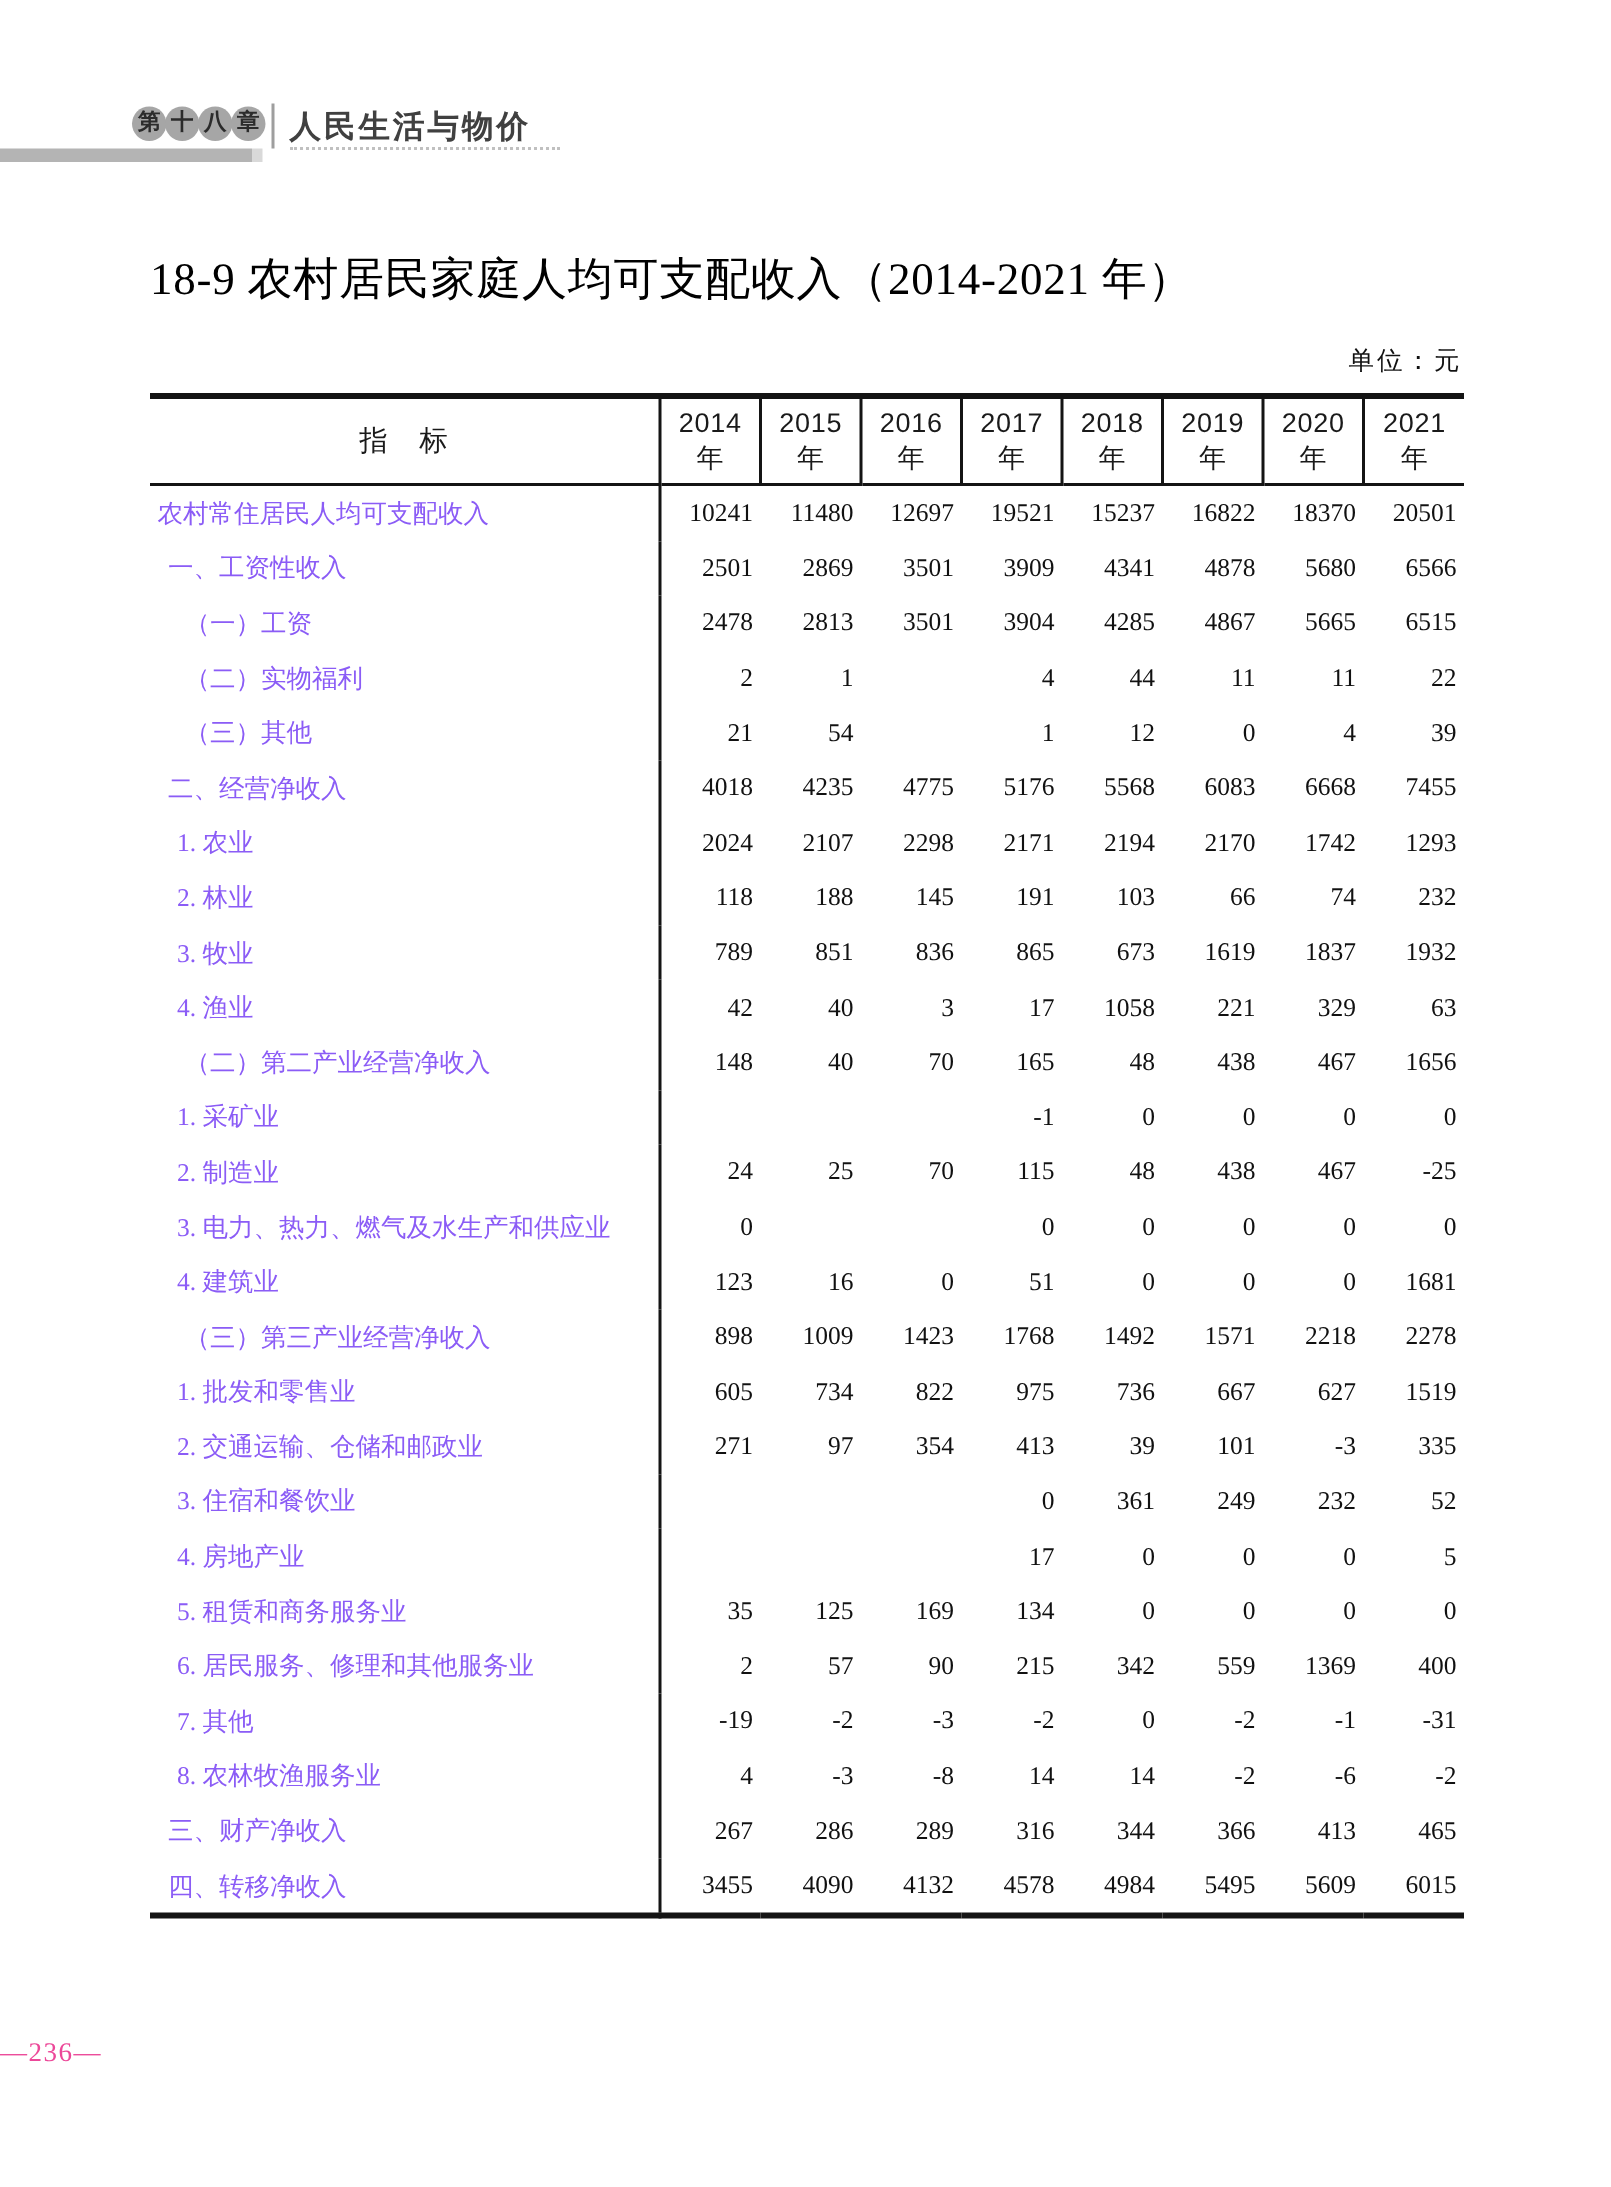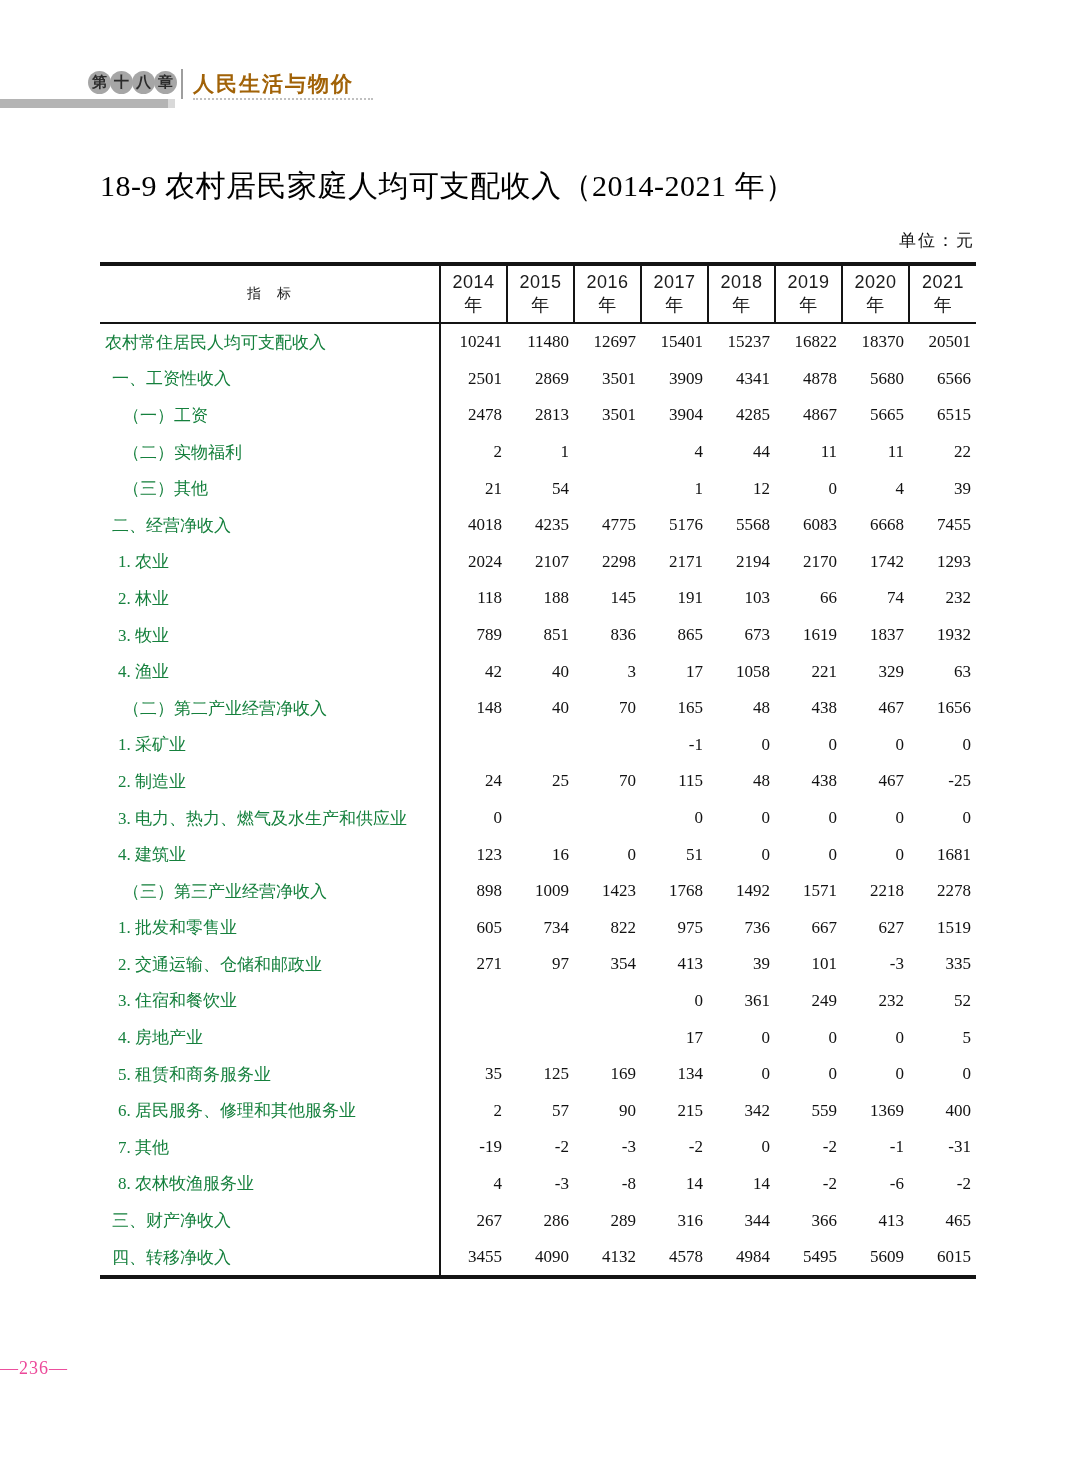--- a/index.html
+++ b/index.html
@@ -12,21 +12,21 @@
   .chapter-badge { position:absolute; left:88px; top:71px; display:flex; }
   .badge-circle {
     width:23px; height:23px; border-radius:50%; background:#a6a6a6;
     color:#2b2b2b; font-size:15px; line-height:23px; text-align:center;
     margin-right:-1px; font-family:"Liberation Serif",serif; font-weight:bold;
   }
   .chapter-divider { position:absolute; left:181px; top:69px; width:2px; height:30px; background:#9e9e9e; }
   .chapter-title {
     position:absolute; left:193px; top:70px;
     font-family:"Liberation Sans","DejaVu Sans",sans-serif;
-    font-weight:bold; font-size:21px; color:#a16207; letter-spacing:2px;
+    font-weight:bold; font-size:21px; color:#404040; letter-spacing:2px;
   }
   .chapter-dotted { position:absolute; left:193px; top:98px; width:180px; height:0; border-bottom:2px dotted #c0c0c0; }
   .gray-bar { position:absolute; left:0; top:99px; width:168px; height:9px; background:#b4b4b4; }
   .gray-bar-light { position:absolute; left:168px; top:99px; width:7px; height:9px; background:#d9d9d9; }
 
   
   .page-title {
     position:absolute; left:100px; top:166px;
     font-size:30px; font-weight:normal; color:#000; letter-spacing:0.5px;
   }
@@ -39,25 +39,25 @@
     border-top:4px solid #141414; border-bottom:4px solid #141414;
   }
   col.c-ind { width:340px; }
   col.c-yr  { width:67px; }
   thead th {
     height:56px; font-weight:normal;
     font-family:"Liberation Sans","DejaVu Sans",sans-serif;
     font-size:18px; color:#1a1a1a; border-bottom:2px solid #141414;
     padding:0; text-align:center; letter-spacing:0.5px;
   }
-  thead th.ind { font-size:14px; letter-spacing:1px; }
+  thead th.ind { font-size:19px; letter-spacing:1px; }
   thead th.year { border-left:2px solid #141414;margin-top:48px; }
   tbody td { height:36.6px; padding:0; vertical-align:middle; font-size:17px; }
   tbody td.label {
-    border-right:2px solid #141414; text-align:left; color:#15803d;
+    border-right:2px solid #141414; text-align:left; color:#8b5cf6;
     white-space:nowrap; overflow:hidden;
   }
   tbody td.num { text-align:right; padding-right:5px; font-family:"Liberation Serif","DejaVu Serif",serif; }
   .indent-0 { padding-left:5px;  }
   .indent-1 { padding-left:12px; }
   .indent-2 { padding-left:23px; }
   .indent-3 { padding-left:18px; }
 
   
   .page-number { position:absolute; left:0; top:1358px; width:100%; text-align:left; font-size:18px; letter-spacing:1px; color:#ec4899; }
@@ -107,21 +107,21 @@
             <th class="year">2020 年</th>
             <th class="year">2021 年</th>
           </tr>
       </thead>
       <tbody>
           <tr>
             <td class="label indent-0">农村常住居民人均可支配收入</td>
             <td class="num">10241</td>
             <td class="num">11480</td>
             <td class="num">12697</td>
-            <td class="num">15401</td>
+            <td class="num">19521</td>
             <td class="num">15237</td>
             <td class="num">16822</td>
             <td class="num">18370</td>
             <td class="num">20501</td>
           </tr>
           <tr>
             <td class="label indent-1">一、工资性收入</td>
             <td class="num">2501</td>
             <td class="num">2869</td>
             <td class="num">3501</td>

